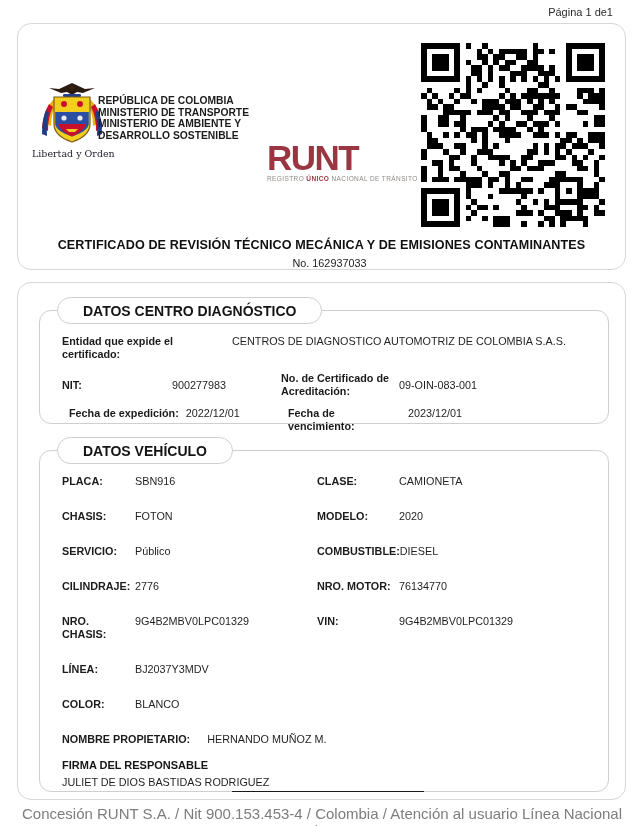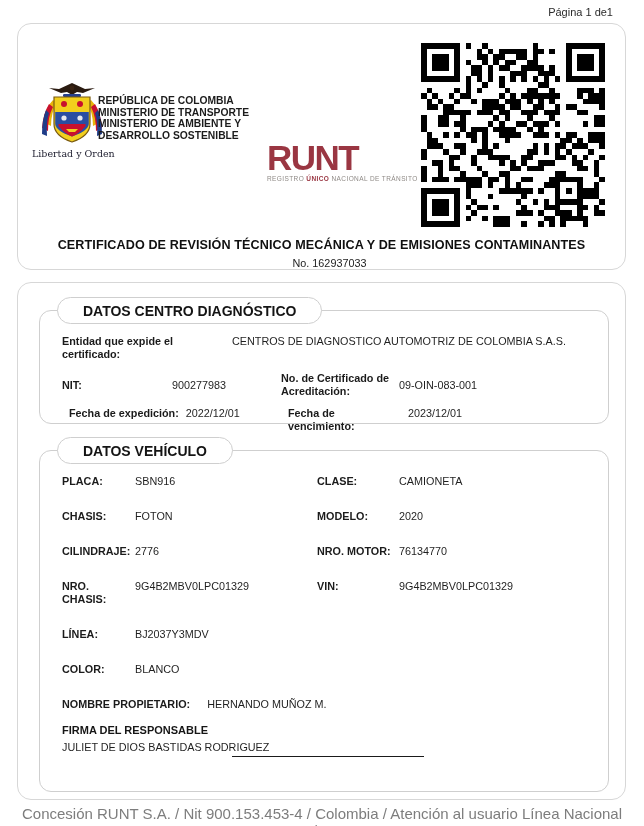--- a/index.html
+++ b/index.html
@@ -646,20 +646,26 @@
         <span class="lbl">CLASE:</span>
         <span class="val">CAMIONETA</span>
       </div>
       <div class="v-row">
         <span class="lbl">CHASIS:</span>
         <span class="val">FOTON</span>
         <span class="lbl">MODELO:</span>
         <span class="val">2020</span>
       </div>
       <div class="v-row">
+        <span class="lbl">SERVICIO:</span>
+        <span class="val">Público</span>
+        <span class="lbl">COMBUSTIBLE:</span>
+        <span class="val">DIESEL</span>
+      </div>
+      <div class="v-row">
         <span class="lbl">CILINDRAJE:</span>
         <span class="val">2776</span>
         <span class="lbl">NRO. MOTOR:</span>
         <span class="val">76134770</span>
       </div>
       <div class="v-row">
         <span class="lbl">NRO. CHASIS:</span>
         <span class="val">9G4B2MBV0LPC01329</span>
         <span class="lbl">VIN:</span>
         <span class="val">9G4B2MBV0LPC01329</span>

